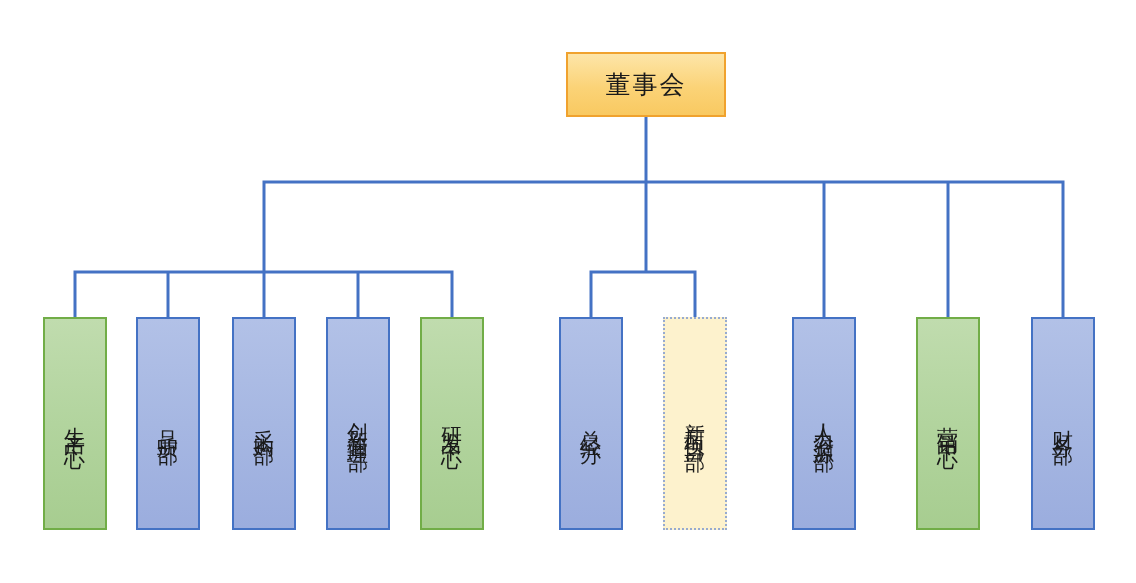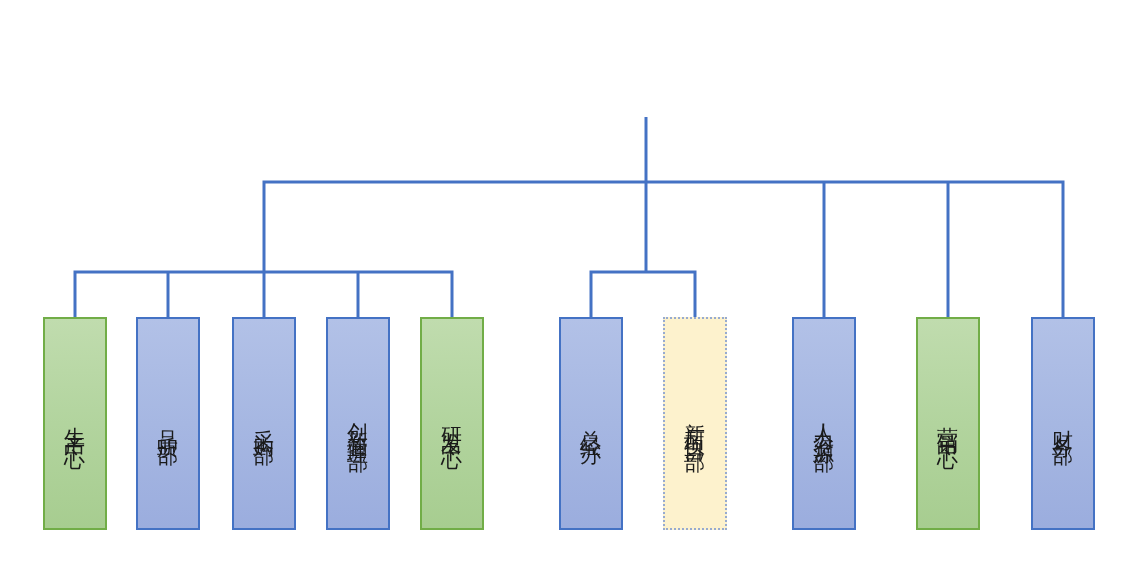--- a/index.html
+++ b/index.html
@@ -51,20 +51,23 @@
       <path d="M824 182 V317"></path>
       <path d="M948 182 V317"></path>
       <path d="M75 317 V272 H452 V317"></path>
       <path d="M168 272 V317"></path>
       <path d="M264 272 V317"></path>
       <path d="M358 272 V317"></path>
       <path d="M591 317 V272 H695 V317"></path>
     </g>
   </svg>
 
+  <div class="node root-node">
+    <span>董事会</span>
+  </div>
 
   <div class="node dept d0" data-variant="green">
     <span class="vlabel">生产中心</span>
   </div>
 
   <div class="node dept d1" data-variant="blue">
     <span class="vlabel">品质部</span>
   </div>
 
   <div class="node dept d2" data-variant="blue">

